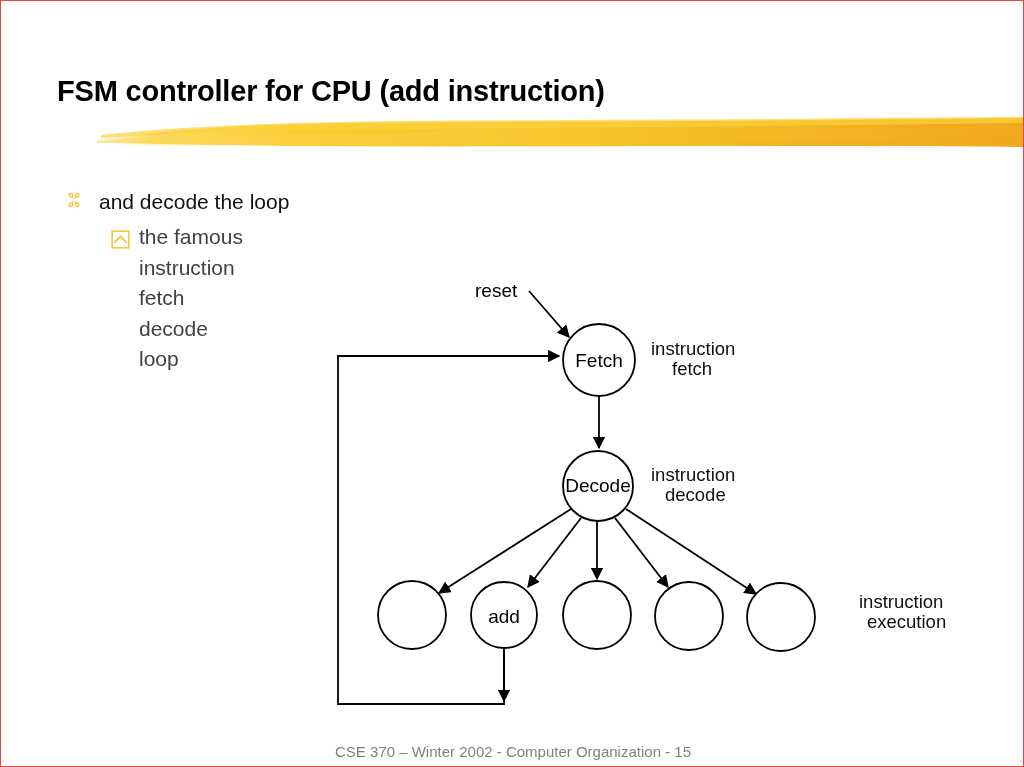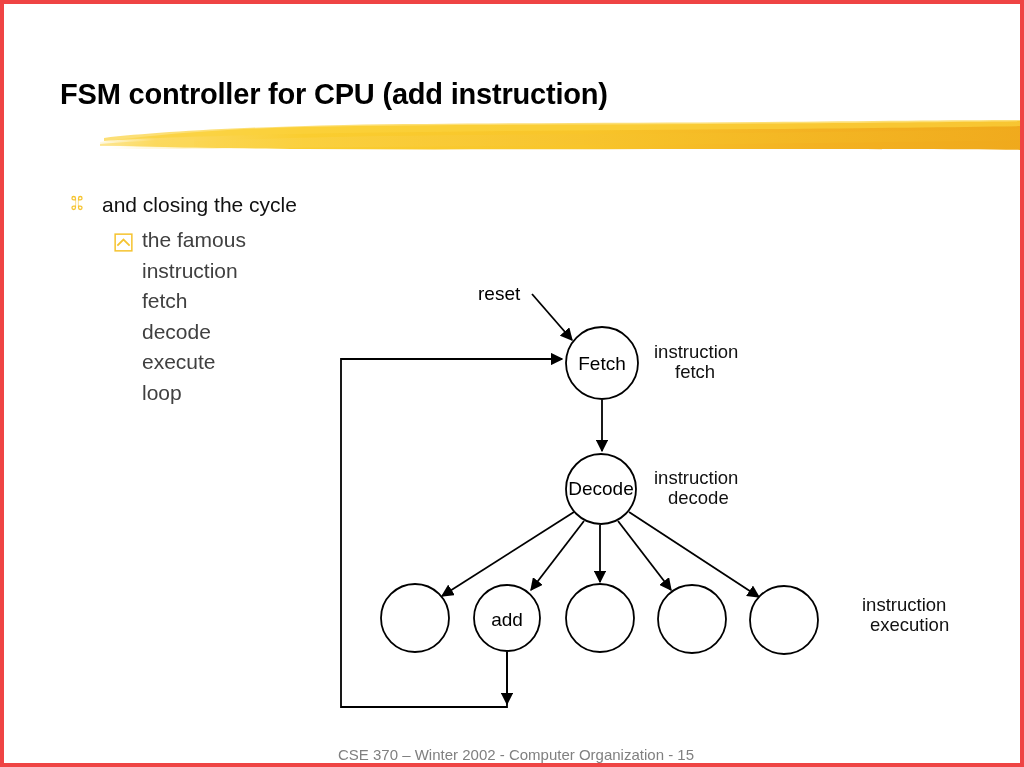--- a/index.html
+++ b/index.html
@@ -11,21 +11,21 @@
   body {
     font-family: "Liberation Sans", sans-serif;
   }
   .slide {
     position: relative;
     width: 1024px;
     height: 767px;
     background: #ffffff;
     overflow: hidden;
     box-sizing: border-box;
-    border: 4px solid #ef4444;
+    border: 1px solid #ef4444;
   }
 
   
   .slide-title {
     position: absolute;
     left: 56px;
     top: 74px;
     font-size: 29px;
     font-weight: bold;
     color: #000000;
@@ -162,37 +162,36 @@
         <svg viewBox="0 0 24 24" width="22" height="22" aria-hidden="true">
           <path d="M8.4 4.2a2.6 2.6 0 1 0 0 5.2h2.0v5.2H8.4a2.6 2.6 0 1 0 2.6 2.6v-2.6h2.0v2.6a2.6 2.6 0 1 0 2.6-2.6h-2.0V9.4h2.0a2.6 2.6 0 1 0-2.6-2.6v2.6h-2.0V6.8a2.6 2.6 0 0 0-2.6-2.6z
                    M8.4 5.6a1.2 1.2 0 0 1 1.2 1.2v1.2H8.4a1.2 1.2 0 1 1 0-2.4z
                    M15.6 5.6a1.2 1.2 0 1 1 0 2.4h-1.2V6.8a1.2 1.2 0 0 1 1.2-1.2z
                    M11.0 9.4h2.0v5.2h-2.0z
                    M8.4 16.0h1.2v1.2a1.2 1.2 0 1 1-1.2-1.2z
                    M14.4 16.0h1.2a1.2 1.2 0 1 1-1.2 1.2z" fill="currentColor"></path>
         </svg>
       </span>
       <span class="bullet-text">
-        <span class="bullet-line">and closing the cycle</span>
+        <span class="bullet-line">and decode the loop</span>
       </span>
     </div>
 
     <div class="bullet-l2">
       <span class="marker">
         <svg viewBox="0 0 20 20" width="19" height="19" aria-hidden="true">
           <rect x="1.2" y="1.2" width="17.6" height="17.6" fill="none" stroke="#f5c431" stroke-width="1.6"></rect>
           <path d="M4.2 12.6 L10 6.9 L15.8 12.6" fill="none" stroke="#f5c431" stroke-width="1.8" stroke-linecap="square"></path>
         </svg>
       </span>
       <span class="bullet-text">
         <span class="bullet-line">the famous</span>
         <span class="bullet-line">instruction</span>
         <span class="bullet-line">fetch</span>
         <span class="bullet-line">decode</span>
-        <span class="bullet-line">execute</span>
         <span class="bullet-line">loop</span>
       </span>
     </div>
 
   </div>
 
   <svg class="diagram" viewBox="0 0 1024 767" aria-hidden="false">
     <defs>
       <marker id="arrow" viewBox="0 0 10 10" refX="9" refY="5" markerWidth="7" markerHeight="7" orient="auto-start-reverse">
         <path d="M 0 0 L 10 5 L 0 10 z" fill="#000000"></path>

